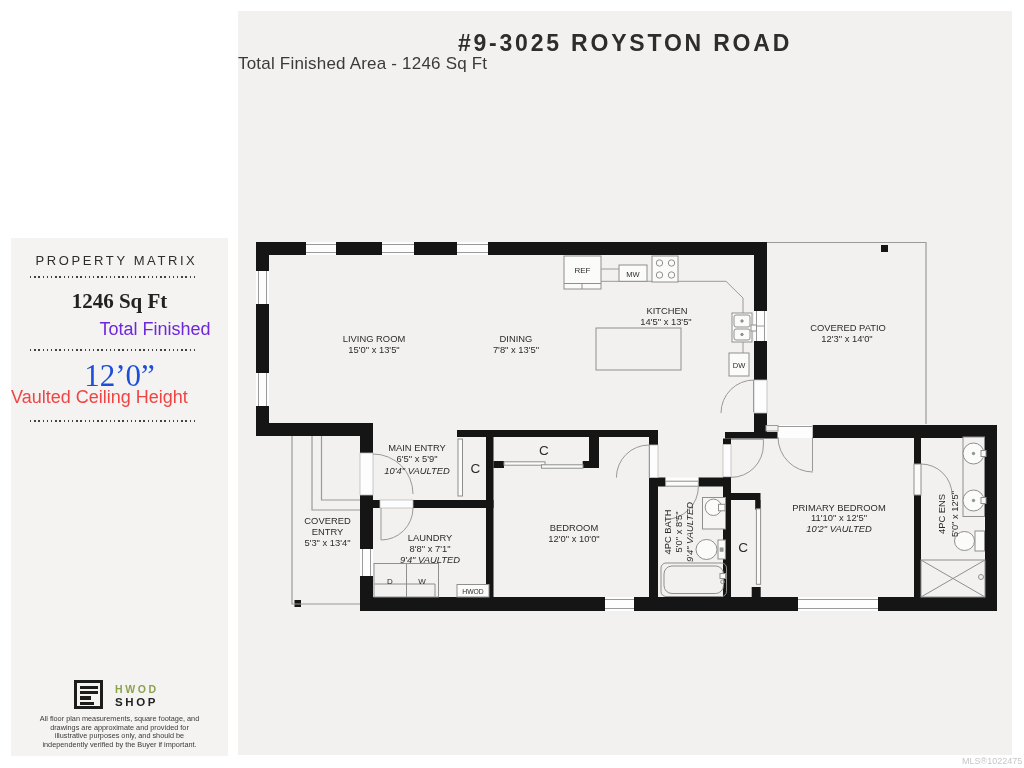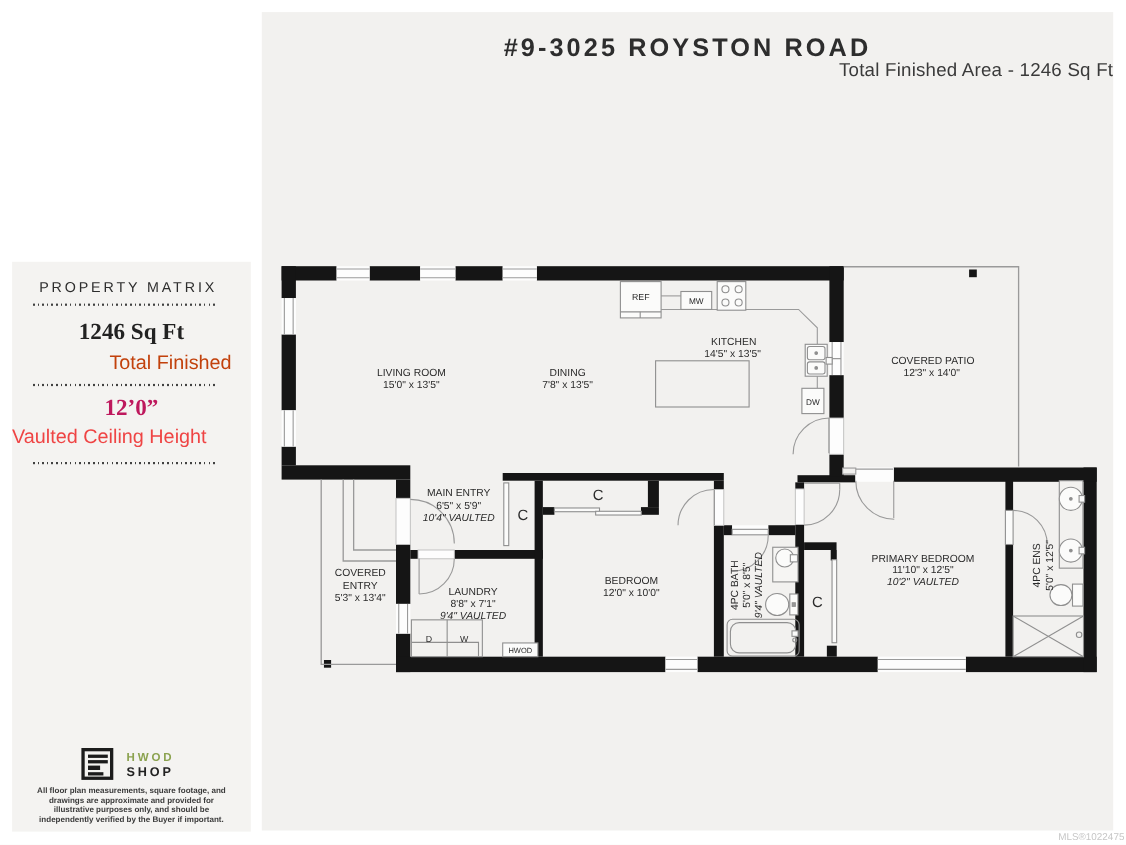--- a/index.html
+++ b/index.html
@@ -8,40 +8,40 @@
   .dot{height:2px;background-image:repeating-linear-gradient(90deg,#414141 0,#414141 1.4px,transparent 1.4px,transparent 4.2px);}
 </style>
 </head>
 <body>
 
   <div class="abs" style="left:238px;top:11px;width:774px;height:744px;background:#f2f1ef;"></div>
 
   <div class="abs" style="left:11px;top:238px;width:217px;height:518px;background:#f4f3f1;"></div>
 
   <div class="abs" style="left:238px;top:32px;width:774px;text-align:center;font-size:23px;font-weight:bold;letter-spacing:2.8px;color:#2d2d2d;line-height:23px;">#9-3025 ROYSTON ROAD</div>
-  <div class="abs" style="left:238px;top:55px;width:774px;text-align:right;font-size:17px;color:#3a3a3a;line-height:17px;letter-spacing:0.2px;">Total Finished Area - 1246 Sq Ft</div>
+  <div class="abs" style="left:238px;top:55px;width:774px;text-align:left;font-size:17px;color:#3a3a3a;line-height:17px;letter-spacing:0.2px;">Total Finished Area - 1246 Sq Ft</div>
 
   <div class="abs" style="left:8px;top:253px;width:217px;text-align:center;font-size:13px;font-weight:normal;letter-spacing:2.6px;color:#2d2d2d;">PROPERTY MATRIX</div>
   <div class="abs dot" style="left:30px;top:276px;width:167px;"></div>
   <div class="abs" style="left:11px;top:288.5px;width:217px;text-align:center;font-family:'Liberation Serif',serif;font-size:21px;font-weight:bold;color:#222;">1246 Sq Ft</div>
-  <div class="abs" style="left:11px;top:318.5px;width:208px;text-align:center;font-size:18px;color:#c2410c;padding-left:40px;">Total Finished</div>
+  <div class="abs" style="left:11px;top:318.5px;width:208px;text-align:center;font-size:18px;color:#6d28d9;padding-left:40px;">Total Finished</div>
   <div class="abs dot" style="left:30px;top:349px;width:167px;"></div>
-  <div class="abs" style="left:11px;top:357.5px;width:217px;text-align:center;font-family:'Liberation Serif',serif;font-size:21px;font-weight:bold;color:#be185d;">12’0”</div>
+  <div class="abs" style="left:11px;top:357.5px;width:217px;text-align:center;font-family:'Liberation Serif',serif;font-size:31px;font-weight:normal;color:#1d4ed8;">12’0”</div>
   <div class="abs" style="left:11px;top:387px;width:186px;text-align:left;font-size:18px;color:#ef4444;">Vaulted Ceiling Height</div>
   <div class="abs dot" style="left:30px;top:420px;width:167px;"></div>
 
   <div class="abs" style="left:74px;top:680px;width:23px;height:23px;border:3.5px solid #1c1c1c;background:#f4f3f1;"></div>
   <div class="abs" style="left:80px;top:686px;width:18px;height:3.2px;background:#1c1c1c;"></div>
   <div class="abs" style="left:80px;top:691.2px;width:18px;height:3.2px;background:#1c1c1c;"></div>
   <div class="abs" style="left:80px;top:696.4px;width:11px;height:3.2px;background:#1c1c1c;"></div>
   <div class="abs" style="left:80px;top:701.6px;width:14px;height:3.2px;background:#1c1c1c;"></div>
   <div class="abs" style="left:115px;top:683px;font-size:10.5px;font-weight:bold;letter-spacing:2.6px;color:#8ba24f;">HWOD</div>
   <div class="abs" style="left:115px;top:695.5px;font-size:11.5px;font-weight:bold;letter-spacing:2.6px;color:#222;text-align:right;">SHOP</div>
 
-  <div class="abs" style="left:11px;top:715px;width:217px;text-align:center;font-size:7.3px;font-weight:bold;color:#3a3a3a;line-height:8.5px;">All floor plan measurements, square footage, and<br>drawings are approximate and provided for<br>illustrative purposes only, and should be<br>independently verified by the Buyer if important.</div>
+  <div class="abs" style="left:11px;top:715px;width:217px;text-align:center;font-size:7.3px;font-weight:normal;color:#3a3a3a;line-height:8.5px;">All floor plan measurements, square footage, and<br>drawings are approximate and provided for<br>illustrative purposes only, and should be<br>independently verified by the Buyer if important.</div>
 
   <div class="abs" style="left:962px;top:756px;width:64px;font-size:9px;color:#c6c6c6;">MLS®1022475</div>
 
   <svg class="abs" style="left:0;top:0;" width="1024" height="768" viewBox="0 0 1024 768">
     <g fill="#151515" stroke="none">
 
       <rect x="256" y="242" width="50" height="13"></rect>
       <rect x="336" y="242" width="46" height="13"></rect>
       <rect x="414" y="242" width="43" height="13"></rect>
       <rect x="488" y="242" width="279" height="13"></rect>

